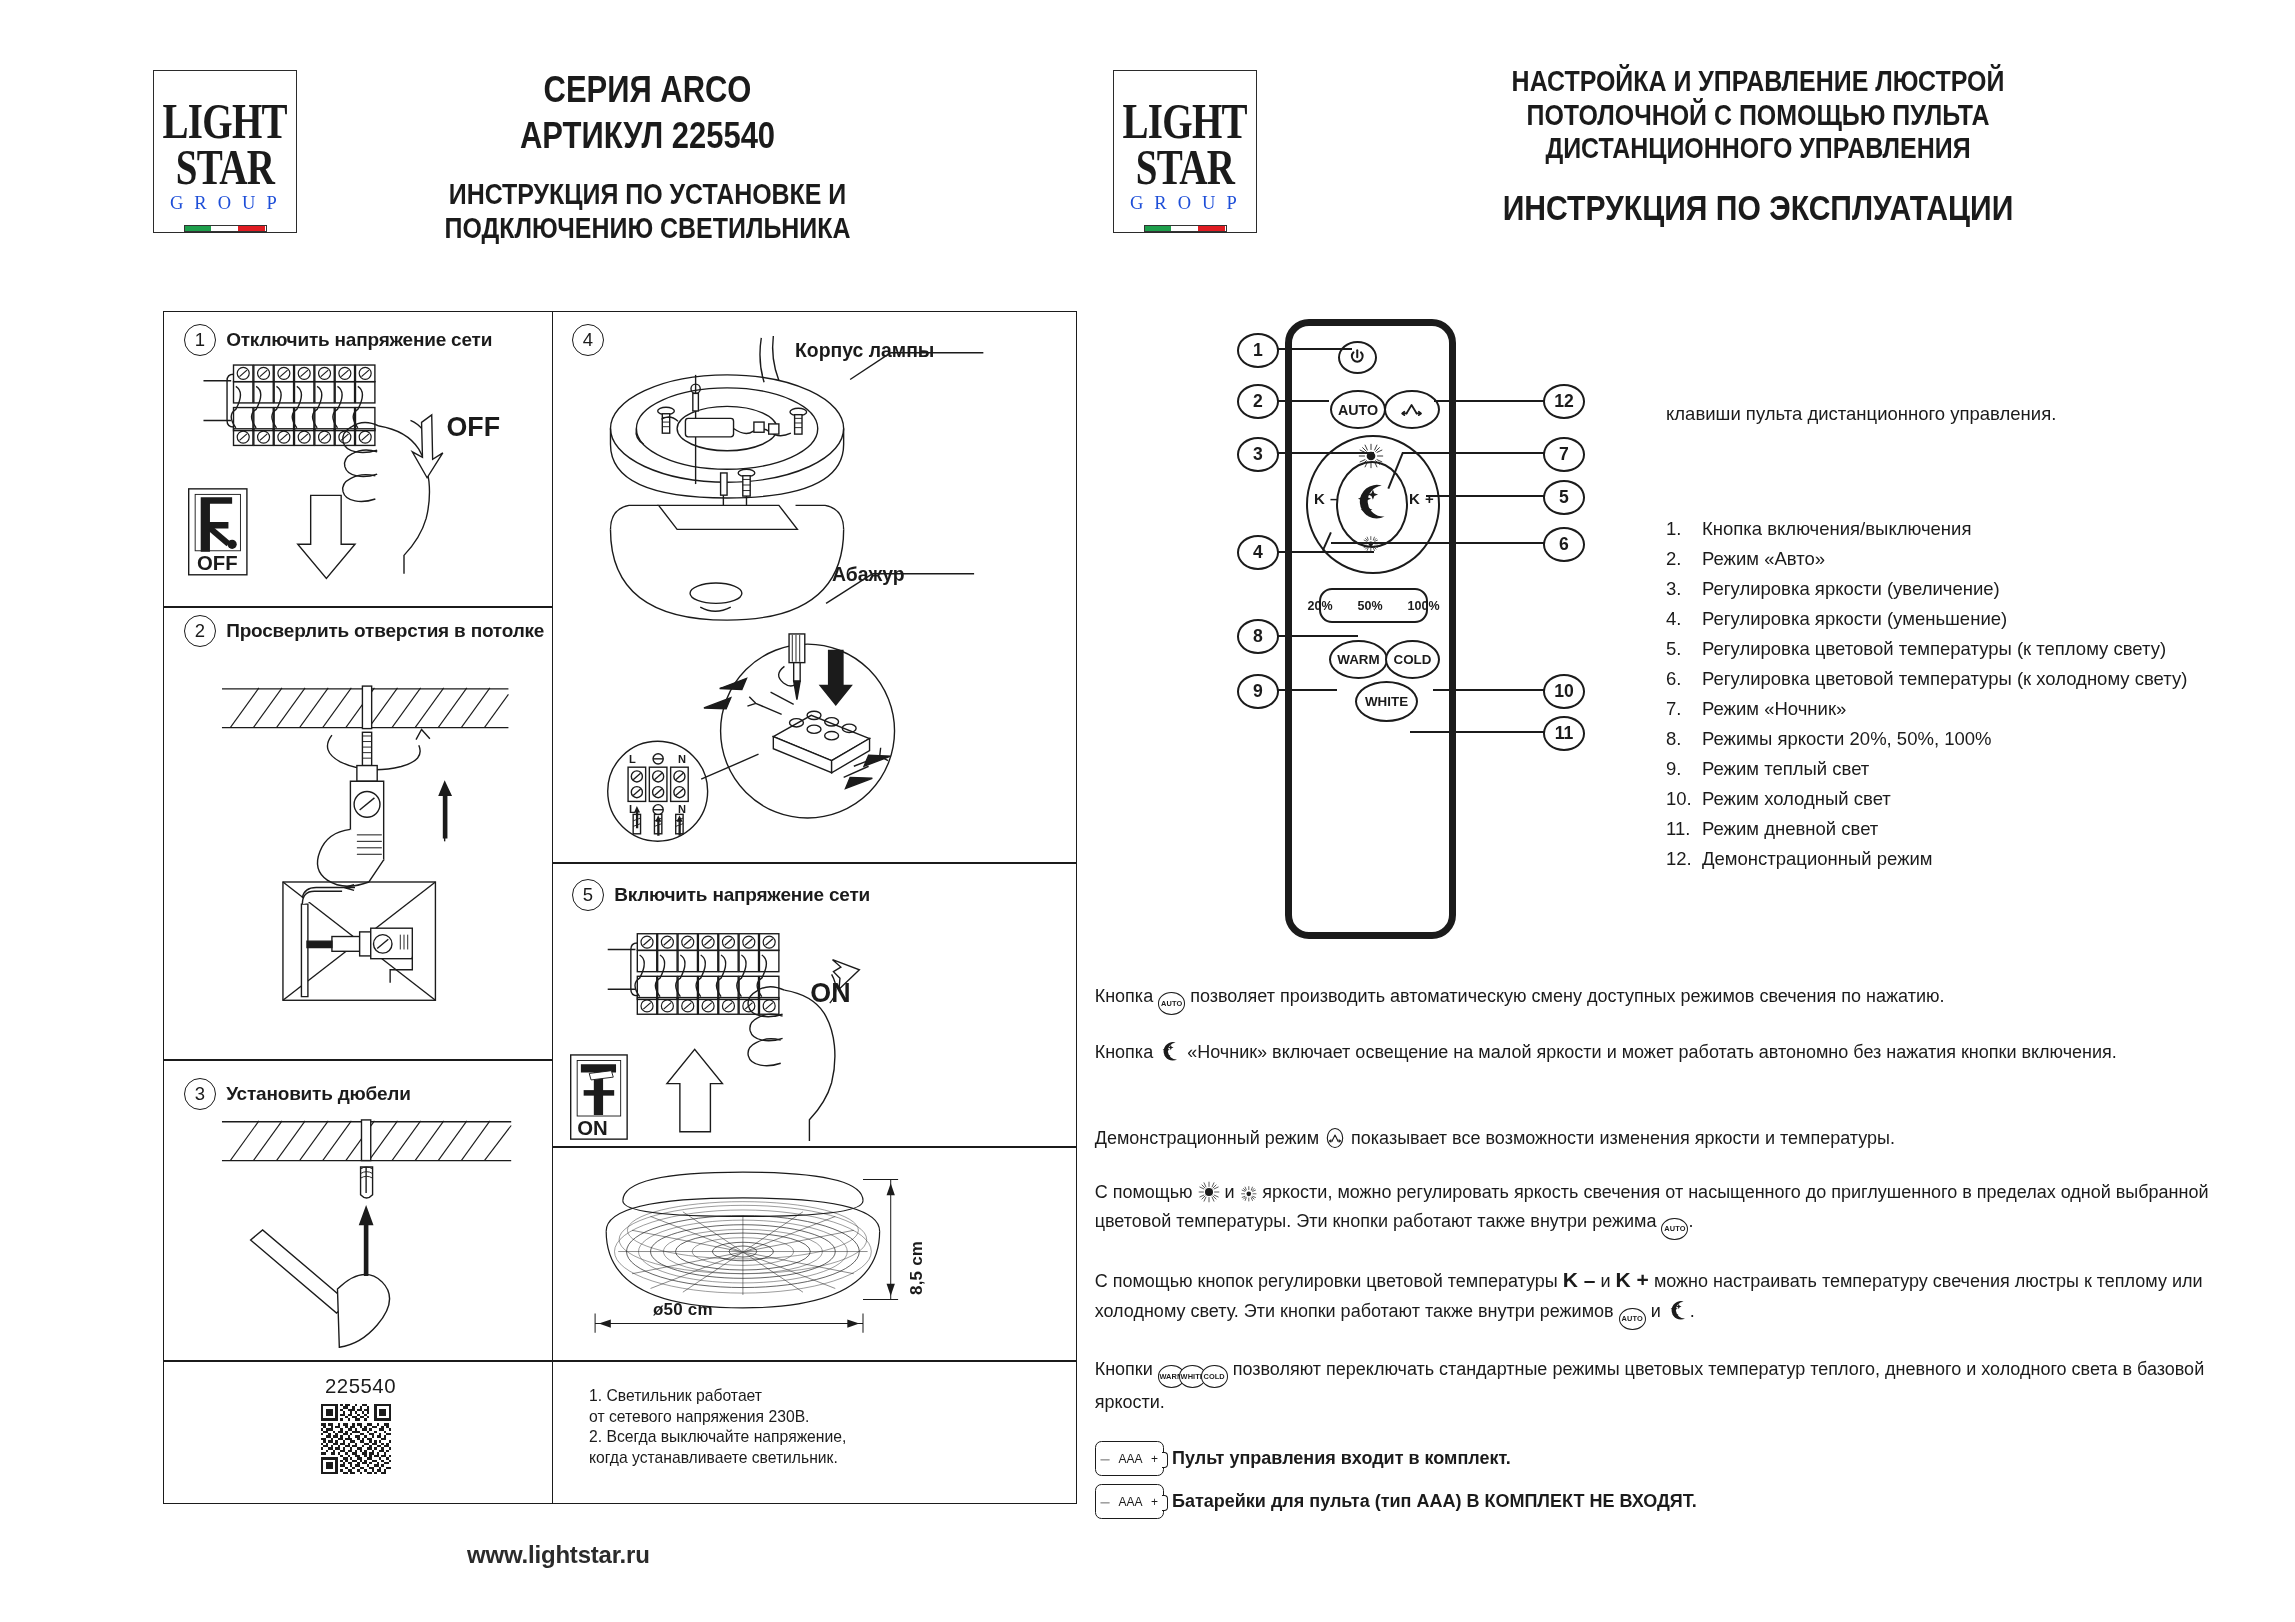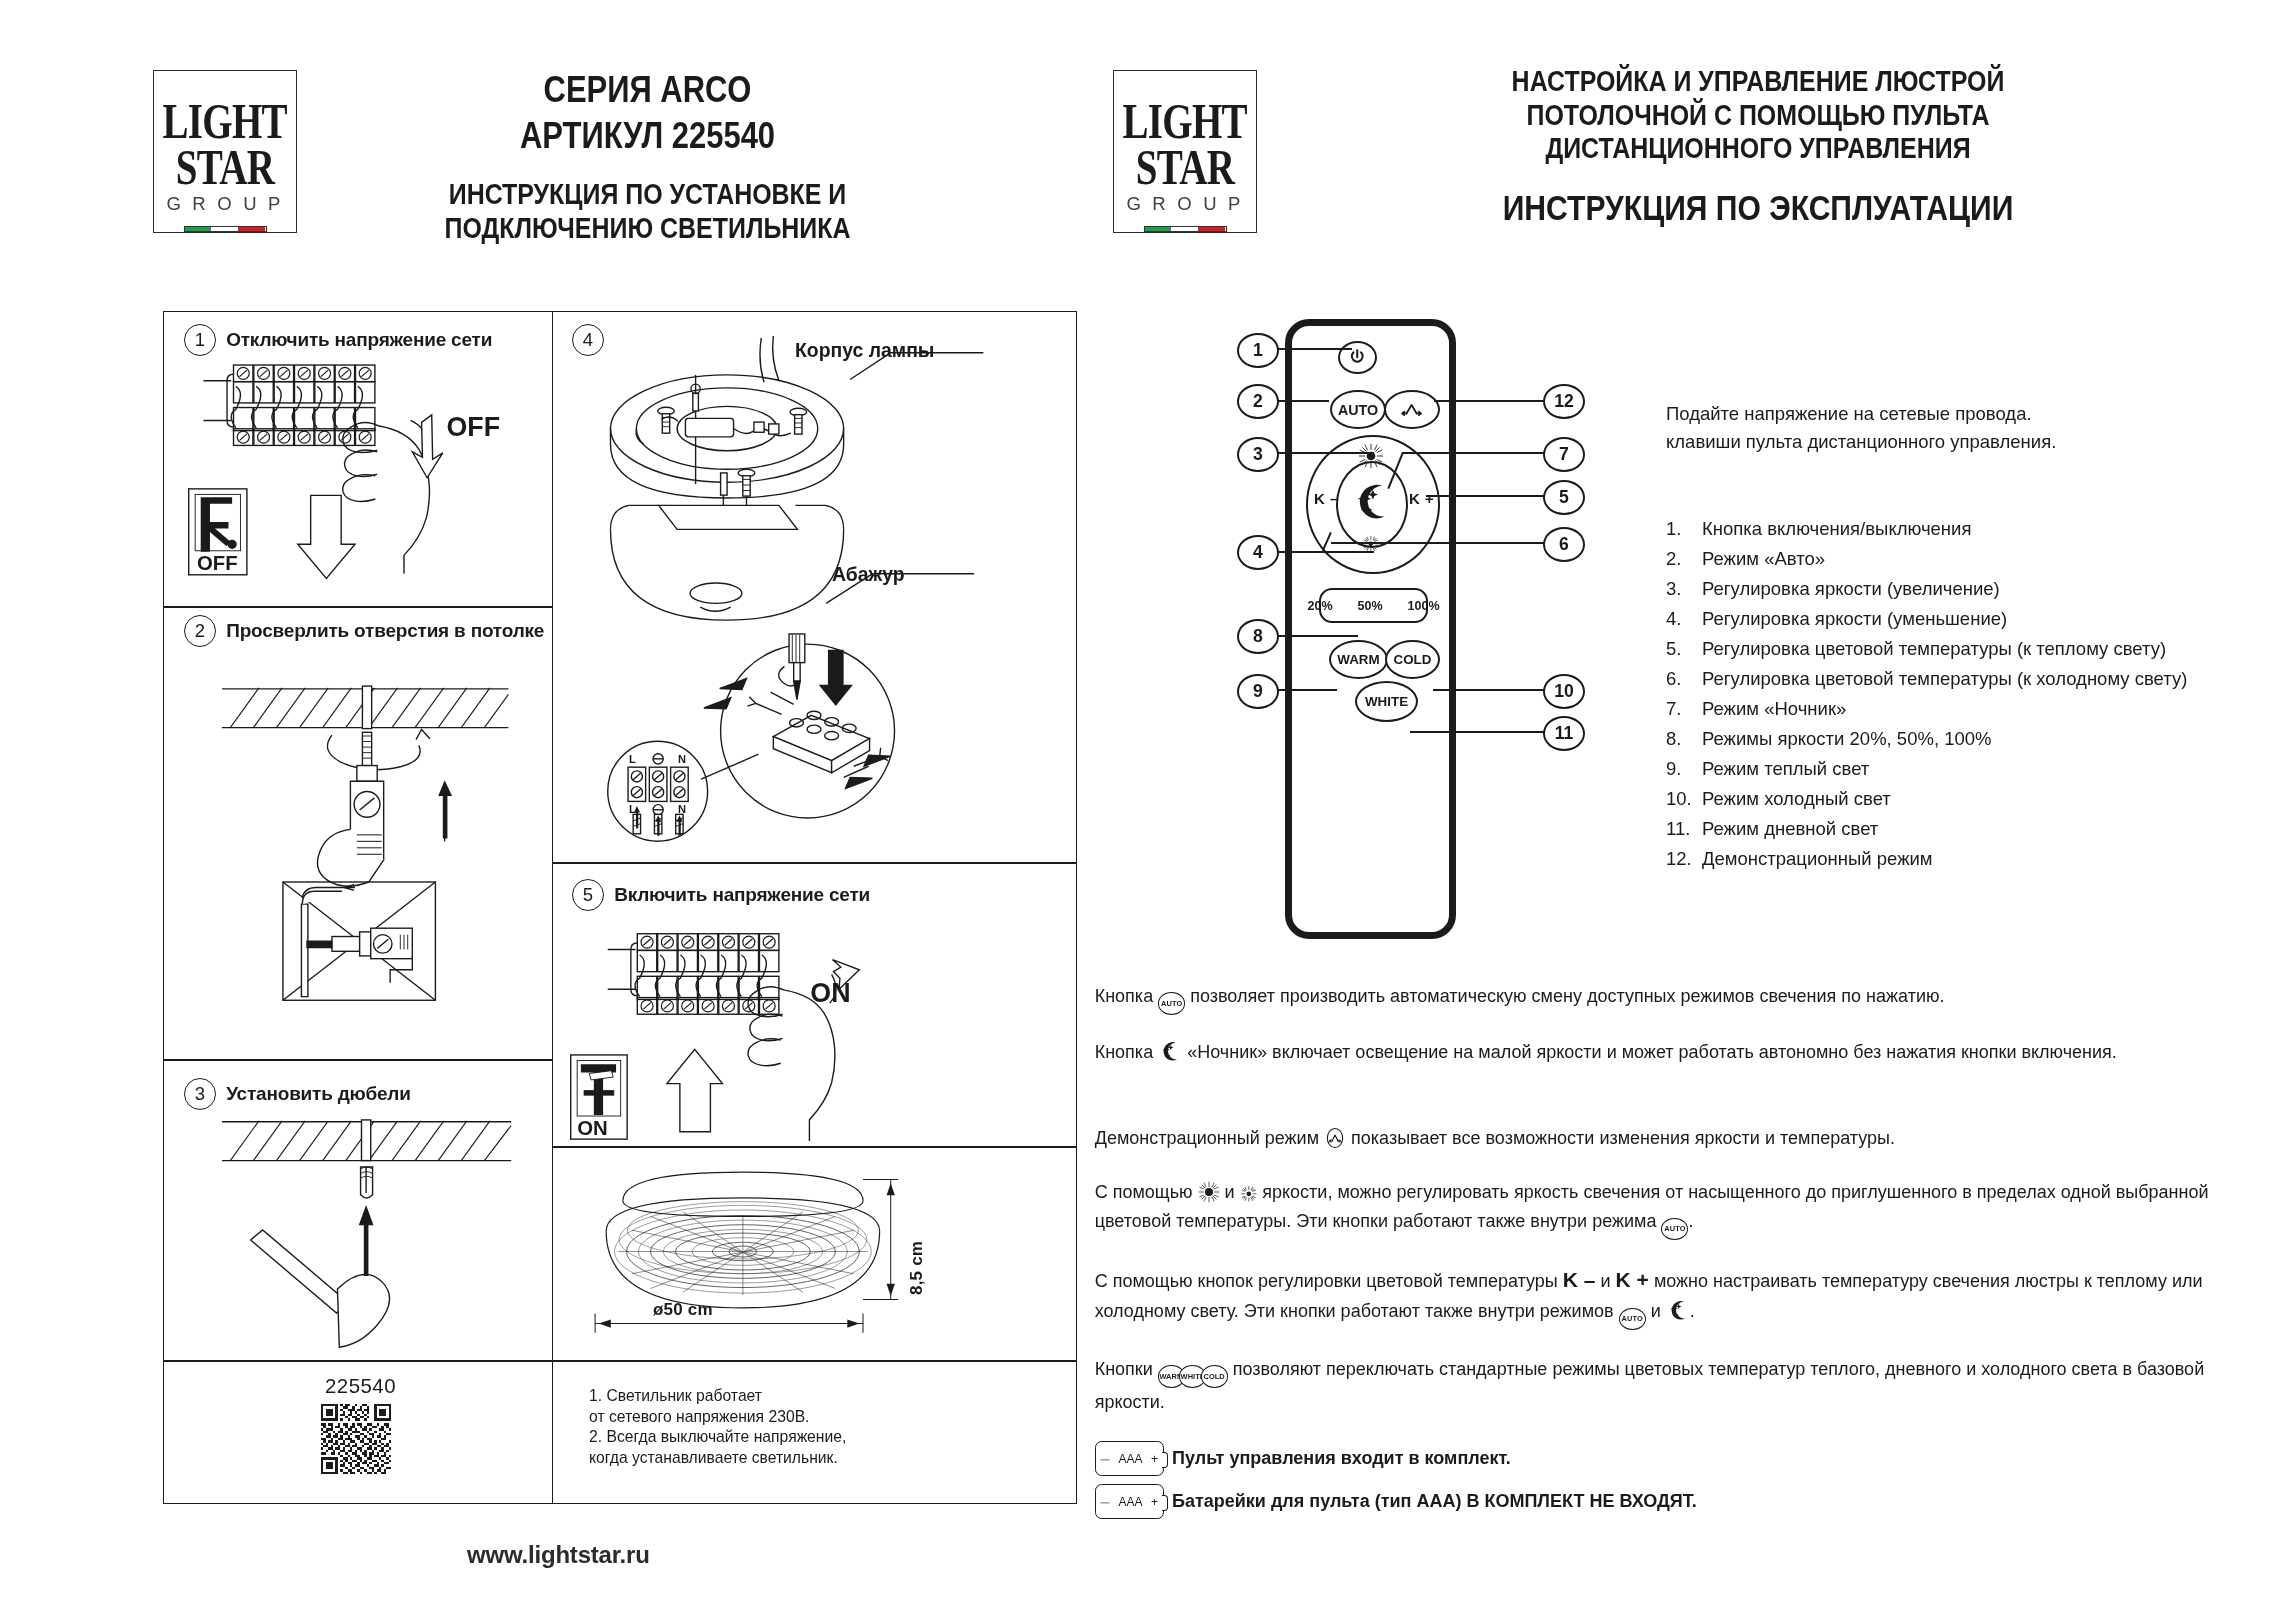--- a/index.html
+++ b/index.html
@@ -18,21 +18,21 @@
   .logo-box{
     position:absolute;border:1.9px solid #2b2b2b;background:#fff;
     display:flex;flex-direction:column;align-items:center;justify-content:flex-start;
   }
   .logo-word{
     font-family:"Liberation Serif", serif;font-weight:700;
     letter-spacing:-0.9px;line-height:0.92;color:#1b1b1b;
     transform:scaleX(0.78);transform-origin:center;
   }
   .logo-group{
-    font-family:Liberation Sans, sans-serif;font-weight:400;color:#404040;
+    font-family:Liberation Serif, serif;font-weight:400;color:#1d4ed8;
   }
   .flag{display:flex;border:0.5px solid #333;}
   .flag i{display:block;height:100%;}
   .flag .g{background:#1d9e4b;}
   .flag .w{background:#ffffff;}
   .flag .r{background:#e01b22;}
 
   
   .head-title{
     font-family:"Liberation Sans", sans-serif;font-weight:700;
@@ -1003,21 +1003,20 @@
     <div class="lead" style="left:253px;top:542px;width:215px;"></div>
     <div class="callout" style="left:465px;top:527px;">6</div>
 
     <div class="lead" style="left:355px;top:689px;width:112px;"></div>
     <div class="callout" style="left:465px;top:674px;">10</div>
 
     <div class="lead" style="left:332px;top:731px;width:135px;"></div>
     <div class="callout" style="left:465px;top:716px;">11</div>
 
     <div class="rtext" style="left:588px;top:400px;width:592px;">
-      <div>Подайте напряжение на сетевые провода.</div>
       <div>клавиши пульта дистанционного управления.</div>
     </div>
 
     <div class="rlist" style="left:588px;top:514px;width:611px;">
       <div class="row">
           <span class="n">1.</span>
           <span>Кнопка включения/выключения</span>
         </div>
       <div class="row">
           <span class="n">2.</span>

